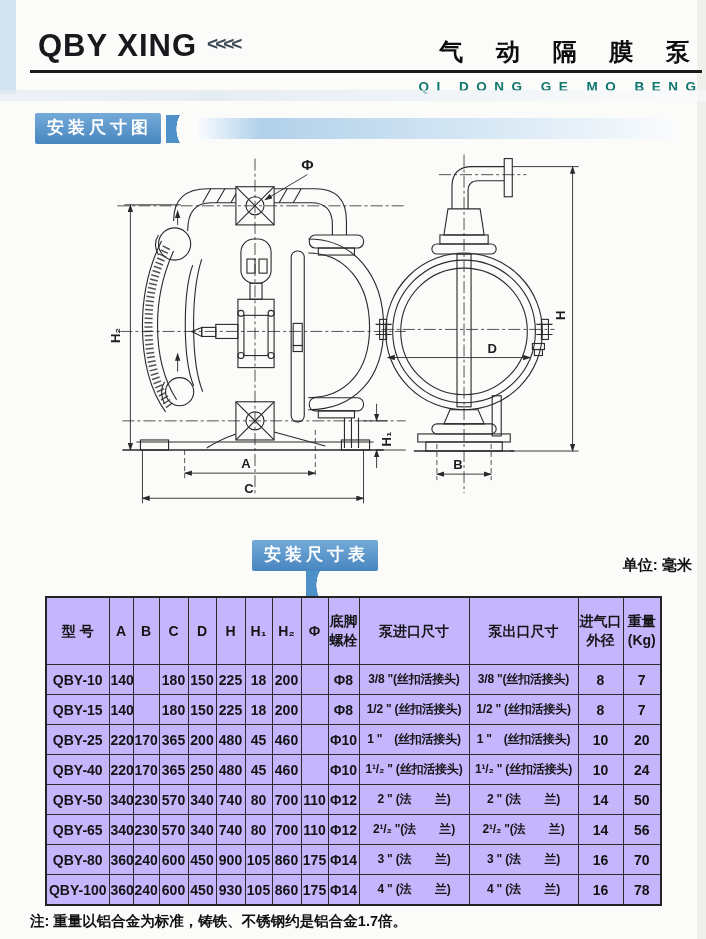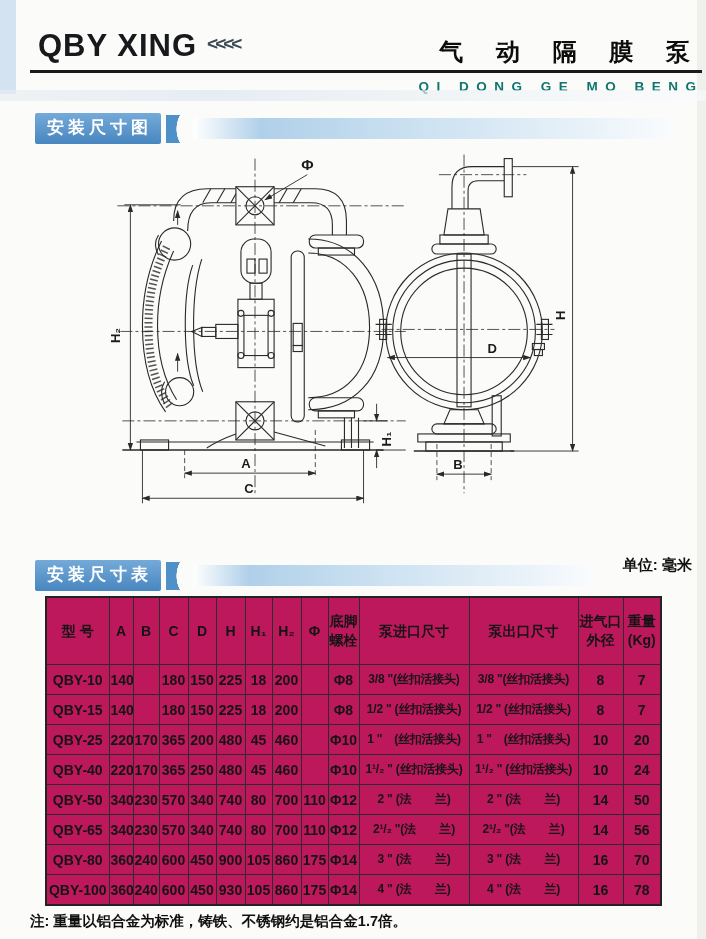--- a/index.html
+++ b/index.html
@@ -14,42 +14,42 @@
   .brand{font-size:31px;font-weight:700;letter-spacing:1px;color:#17191c;}
   .chevrons{font-size:19px;font-weight:700;letter-spacing:-3px;color:#3a4754;margin-left:10px;position:relative;top:-2px;}
   .cn-title{right:16px;top:36px;font-size:24px;font-weight:700;letter-spacing:13px;margin-right:-13px;color:#0d0d0d;white-space:nowrap;}
   .rule{left:30px;width:672px;top:70px;height:2.5px;background:#1b1b1b;}
   .pinyin{right:10px;top:79px;font-size:13.5px;font-weight:700;letter-spacing:7.5px;margin-right:-7.5px;color:#0f766e;white-space:nowrap;}
   .band-top{left:0;top:90px;width:706px;height:11px;opacity:.65;
     background:linear-gradient(90deg,#e7edf3 0%,#dbe6ef 30%,#eef3f8 70%,#f8fafc 100%);}
   
   .section{position:absolute;left:35px;display:flex;align-items:center;margin-top:12px;}
   .sec1{top:101px;width:642px;}
-  .sec2{top:548px;width:560px;}
+  .sec2{top:528px;width:560px;flex-direction:column;}
   .badge{background:linear-gradient(180deg,#74aad8,#4886c0);color:#fff;font-size:17px;font-weight:700;
          letter-spacing:4px;padding:3px 9px 5px 12px;border-radius:2px;white-space:nowrap;}
   .crescent{width:24px;height:28px;margin-left:5px;flex:0 0 auto;
     background:radial-gradient(circle at 165% 50%,transparent 69%,#4e90c8 70%);}
   .band{flex:1;height:21px;margin-left:3px;border-radius:2px 12px 12px 2px;
     background:linear-gradient(90deg,#ffffff 0%,#b0d0e9 14%,#cde2f2 48%,#e9f2f9 82%,#fafcfe 100%);}
   .unit-label{right:14px;top:556px;font-size:15px;font-weight:700;color:#111;}
   
   .drawing{left:52px;top:146px;width:608px;height:398px;}
   svg .ln{fill:none;stroke:#2a2a2a;stroke-width:1.1;}
   svg .thk{fill:none;stroke:#2a2a2a;stroke-width:1.6;}
   svg .cl{fill:none;stroke:#2a2a2a;stroke-width:.8;stroke-dasharray:12 3 3 3;}
   svg .dim{fill:none;stroke:#2a2a2a;stroke-width:.9;}
   svg .ext{fill:none;stroke:#2a2a2a;stroke-width:.8;stroke-dasharray:5 3;}
   svg .hatch{fill:none;stroke:#2a2a2a;stroke-width:8;stroke-dasharray:1.5 2.8;opacity:.8;}
   svg .h2{fill:none;stroke:#2a2a2a;stroke-width:.9;}
   svg text{font:700 13px "Liberation Sans","DejaVu Sans",sans-serif;fill:#1c1c1c;}
   svg text.big{font-size:15px;}
   
   .dim-table{position:absolute;left:45px;top:596px;width:616px;border-collapse:collapse;
-             table-layout:fixed;background:#be185d;border:2.5px solid #232323;}
+             table-layout:fixed;background:#c4b5fd;border:2.5px solid #232323;}
   .dim-table th,.dim-table td{border:1.5px solid #2c2c2c;text-align:center;font-weight:700;
              color:#141414;overflow:hidden;padding:0 1px;}
   .dim-table th{height:66px;font-size:14px;white-space:pre-line;line-height:1.35;}
   .dim-table td{height:29px;font-size:14px;}
   .dim-table td.conn{font-size:12px;letter-spacing:-.2px;}
   
   .note{left:30px;top:912px;font-size:14.5px;font-weight:700;color:#101010;}
 </style>
 </head>
 <body>

